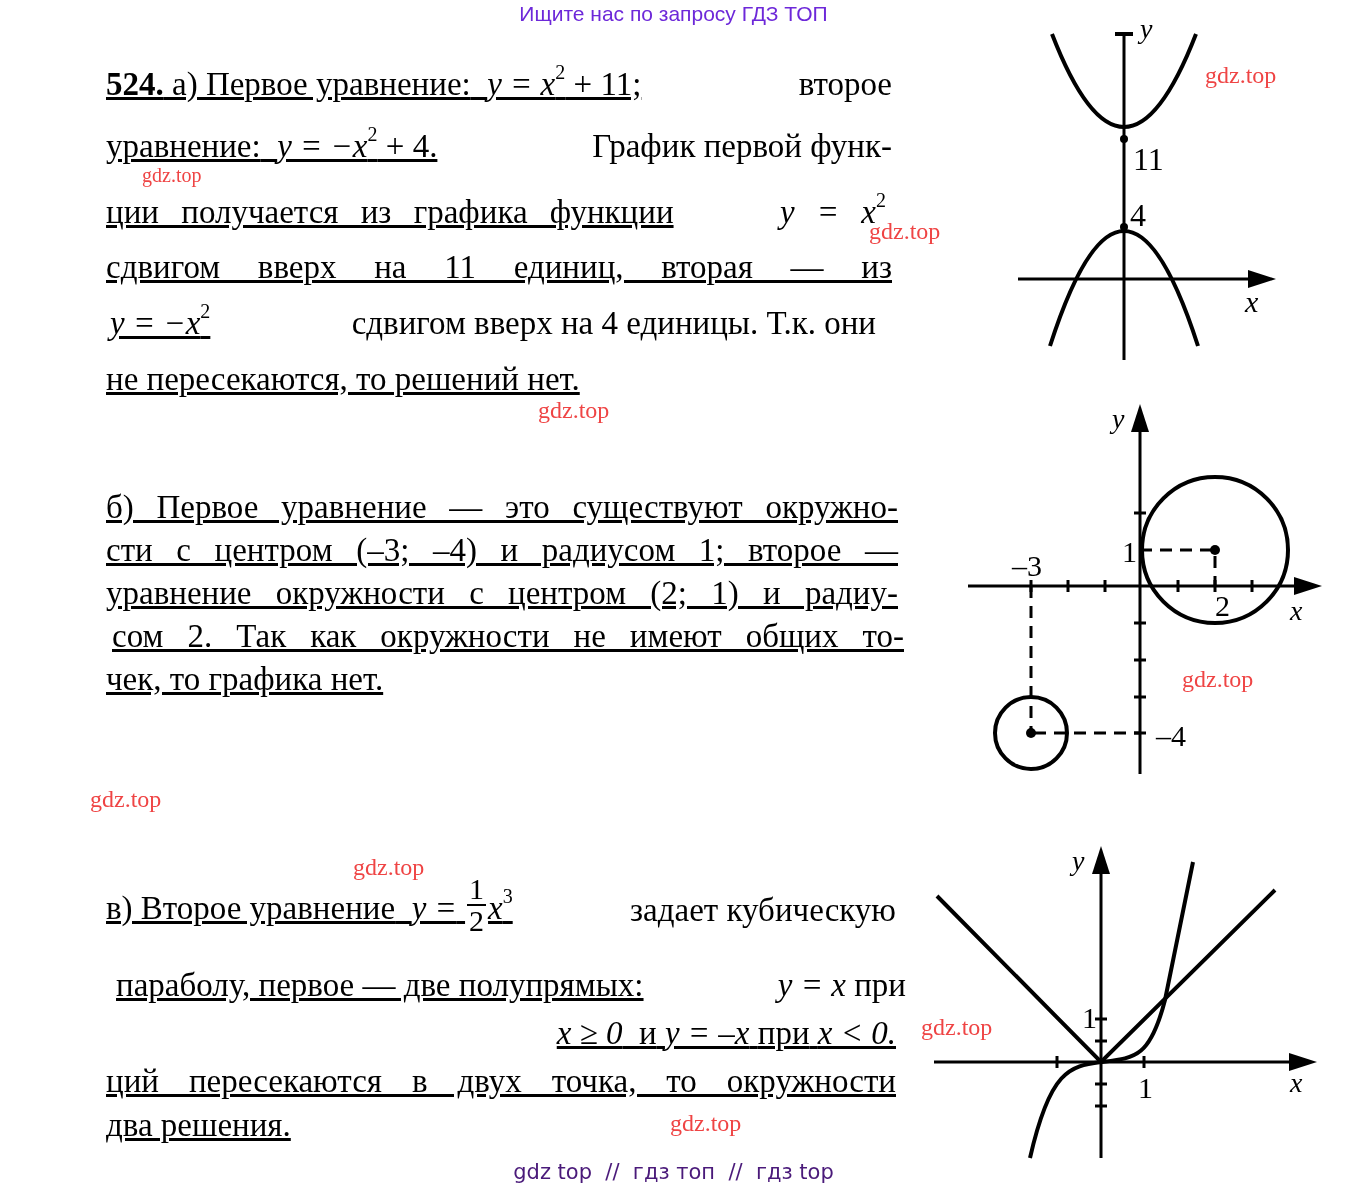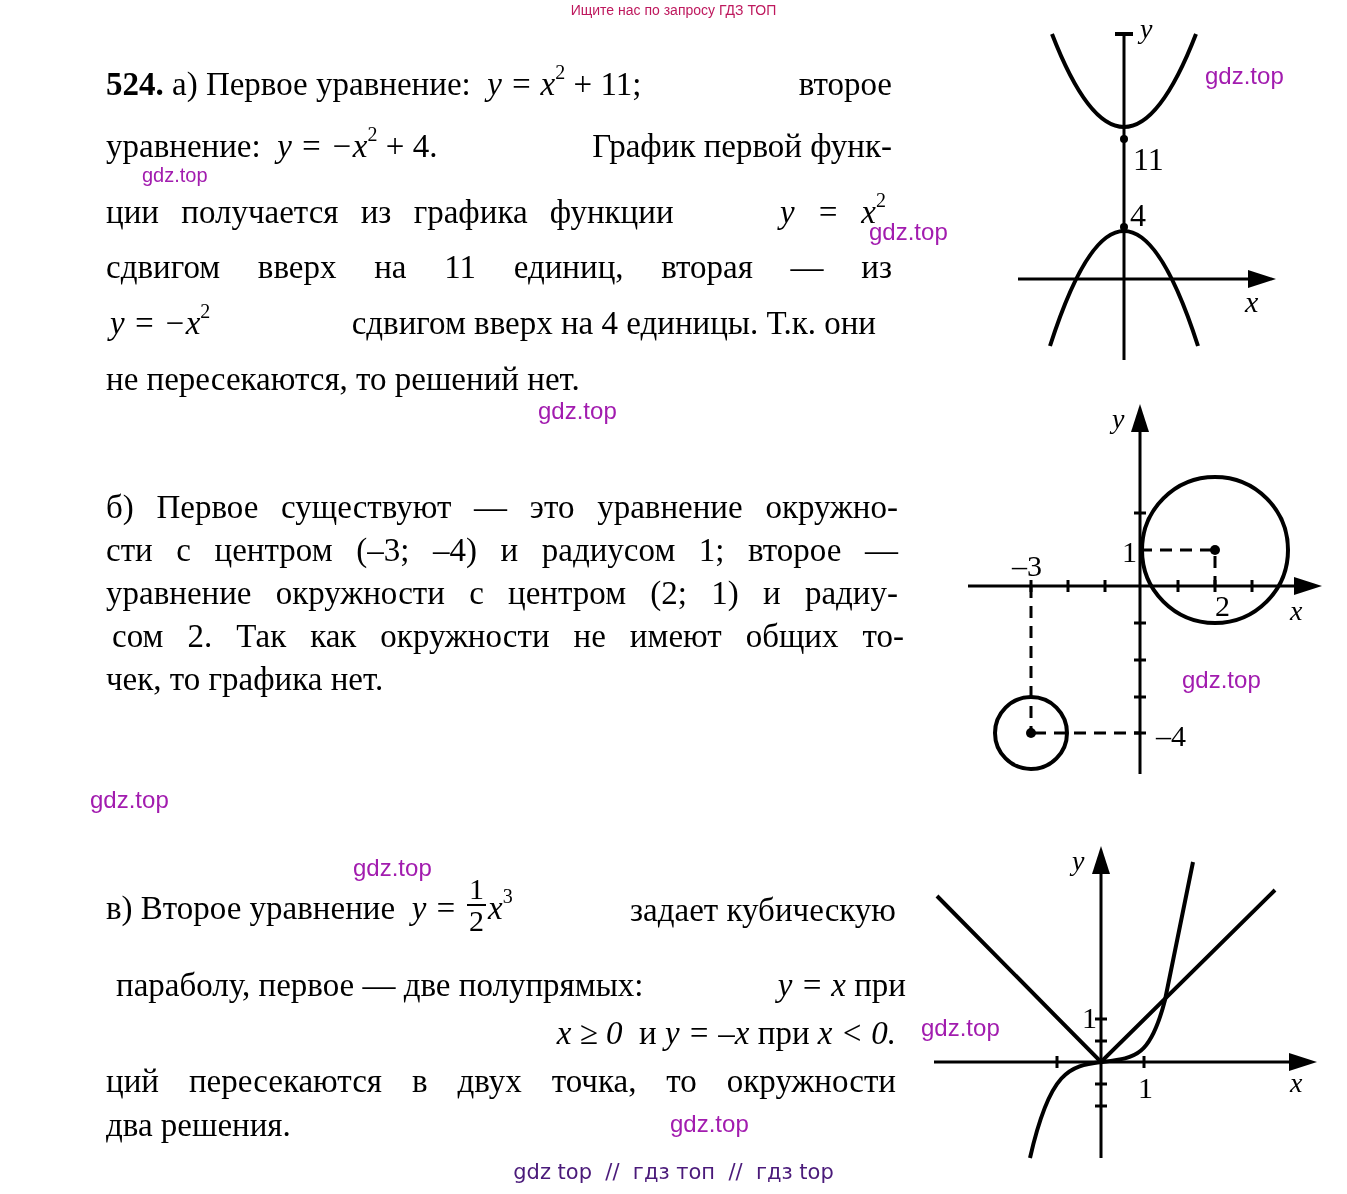--- a/index.html
+++ b/index.html
@@ -1,23 +1,23 @@
 <!DOCTYPE html>
 <html><head>
 <meta charset="utf-8">
 <style>
   html, body { margin: 0; padding: 0; background: #ffffff; }
   body { width: 1347px; height: 1194px; position: relative; overflow: hidden;
          font-family: "Liberation Serif", serif; color: #000; }
   .abs { position: absolute; }
   .banner { top: 2px; left: 0; width: 1347px; text-align: center;
-            font-family: "Liberation Sans", sans-serif; font-size: 14px; color: #be185d; }
-  .wm { font-family: Liberation Sans, sans-serif; font-size: 24px; color: #a21caf; white-space: nowrap; }
+            font-family: "Liberation Sans", sans-serif; font-size: 21px; color: #6d28d9; }
+  .wm { font-family: Liberation Serif, serif; font-size: 24px; color: #ef4444; white-space: nowrap; }
   .wm-sm { font-size: 20px; }
-  .line { font-size: 33px; white-space: nowrap; letter-spacing: 0; }
+  .line { font-size: 33px; white-space: nowrap; letter-spacing: 0; text-decoration: underline; }
   .justify { text-align: justify; text-align-last: justify; }
   i.m { font-style: italic; }
   sup { font-size: 20px; vertical-align: 16px; line-height: 0; }
   .frac { display: inline-block; vertical-align: middle; text-align: center; line-height: 1; margin: 0 2px; }
   .frac span { display: block; font-size: 30px; }
   .frac .num { border-bottom: 2px solid #000; padding: 0 2px; }
   .footer { top: 1160px; left: 0; width: 1347px; text-align: center;
             font-family: "DejaVu Sans", sans-serif; font-size: 21px; color: #4a1a7a; }
   svg text { font-family: "Liberation Serif", serif; }
 </style>
@@ -41,21 +41,21 @@
   <span>ции получается из графика функции</span>
   <span style="position:absolute;right:6px;"><i class="m">y = x</i><sup>2</sup></span>
 </div>
 <div class="abs line justify" style="top:249px;left:106px;width:786px;">сдвигом вверх на 11 единиц, вторая — из</div>
 <div class="abs line" style="top:305px;left:110px;width:782px;">
   <i class="m">y = −x</i><sup>2</sup>
   <span style="position:absolute;right:16px;">сдвигом вверх на 4 единицы. Т.к. они</span>
 </div>
 <div class="abs line" style="top:361px;left:106px;">не пересекаются, то решений нет.</div>
 
-<div class="abs line justify" style="top:489px;left:106px;width:792px;">б) Первое существуют — это уравнение окружно-</div>
+<div class="abs line justify" style="top:489px;left:106px;width:792px;">б) Первое уравнение — это существуют окружно-</div>
 <div class="abs line justify" style="top:532px;left:106px;width:792px;">сти с центром (–3; –4) и радиусом 1; второе —</div>
 <div class="abs line justify" style="top:575px;left:106px;width:792px;">уравнение окружности с центром (2; 1) и радиу-</div>
 <div class="abs line justify" style="top:618px;left:112px;width:792px;">сом 2. Так как окружности не имеют общих то-</div>
 <div class="abs line" style="top:661px;left:106px;">чек, то графика нет.</div>
 
 <div class="abs line" style="top:886px;left:106px;width:790px;">
   <span>в) Второе уравнение</span>&nbsp;
   <i class="m">y =</i>
   <span class="frac" style="margin-top:-12px;"><span class="num">1</span><span>2</span></span><i class="m">x</i><sup>3</sup>
   <span style="position:absolute;right:0;top:6px;">задает кубическую</span>

